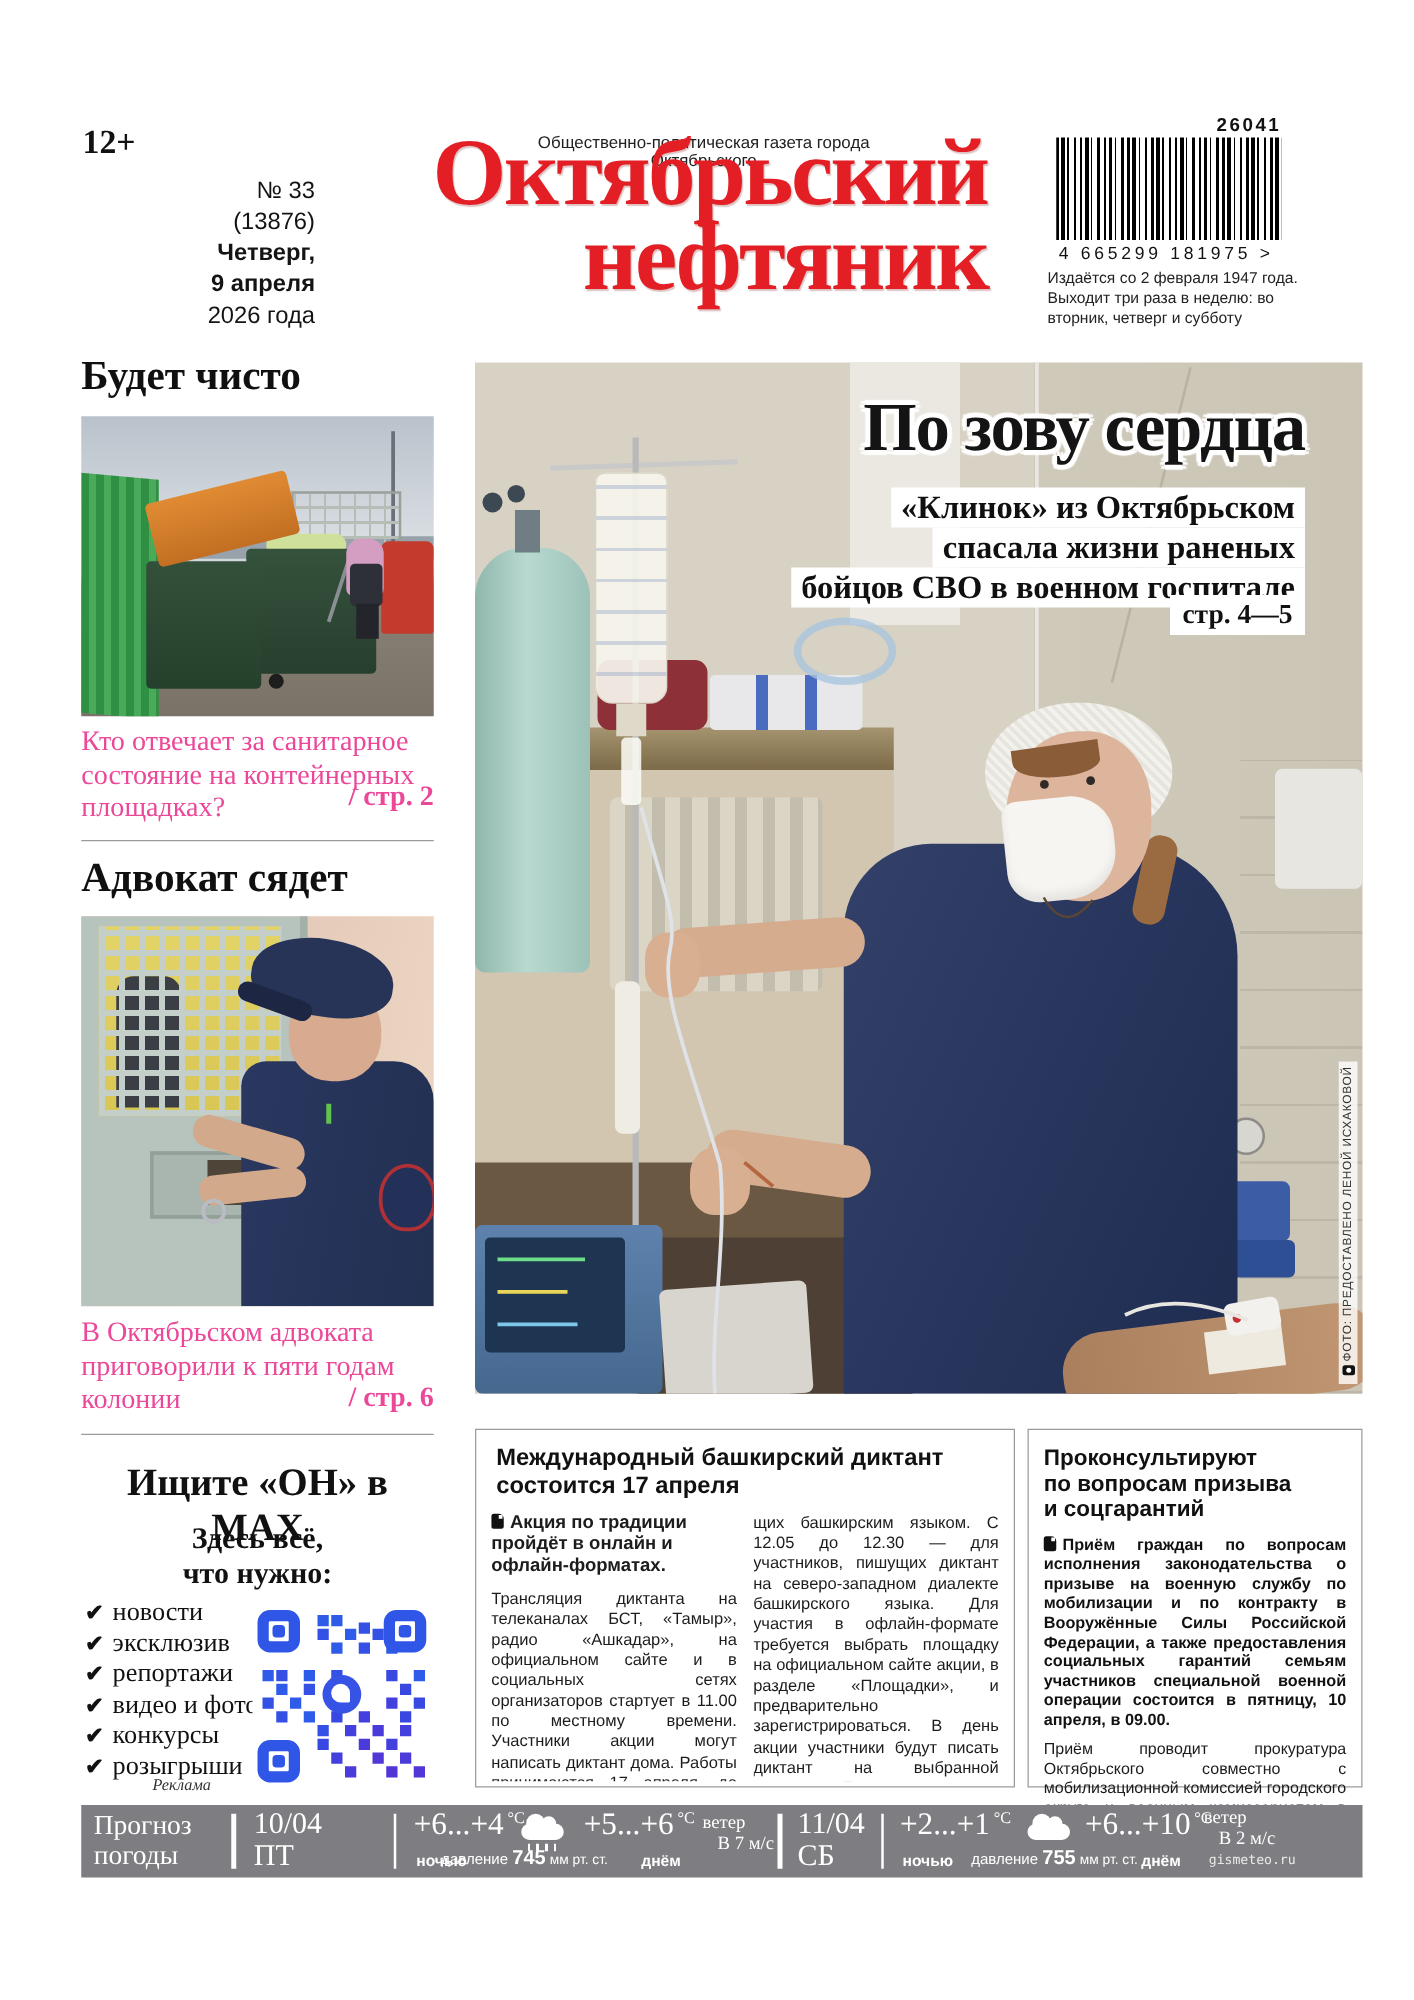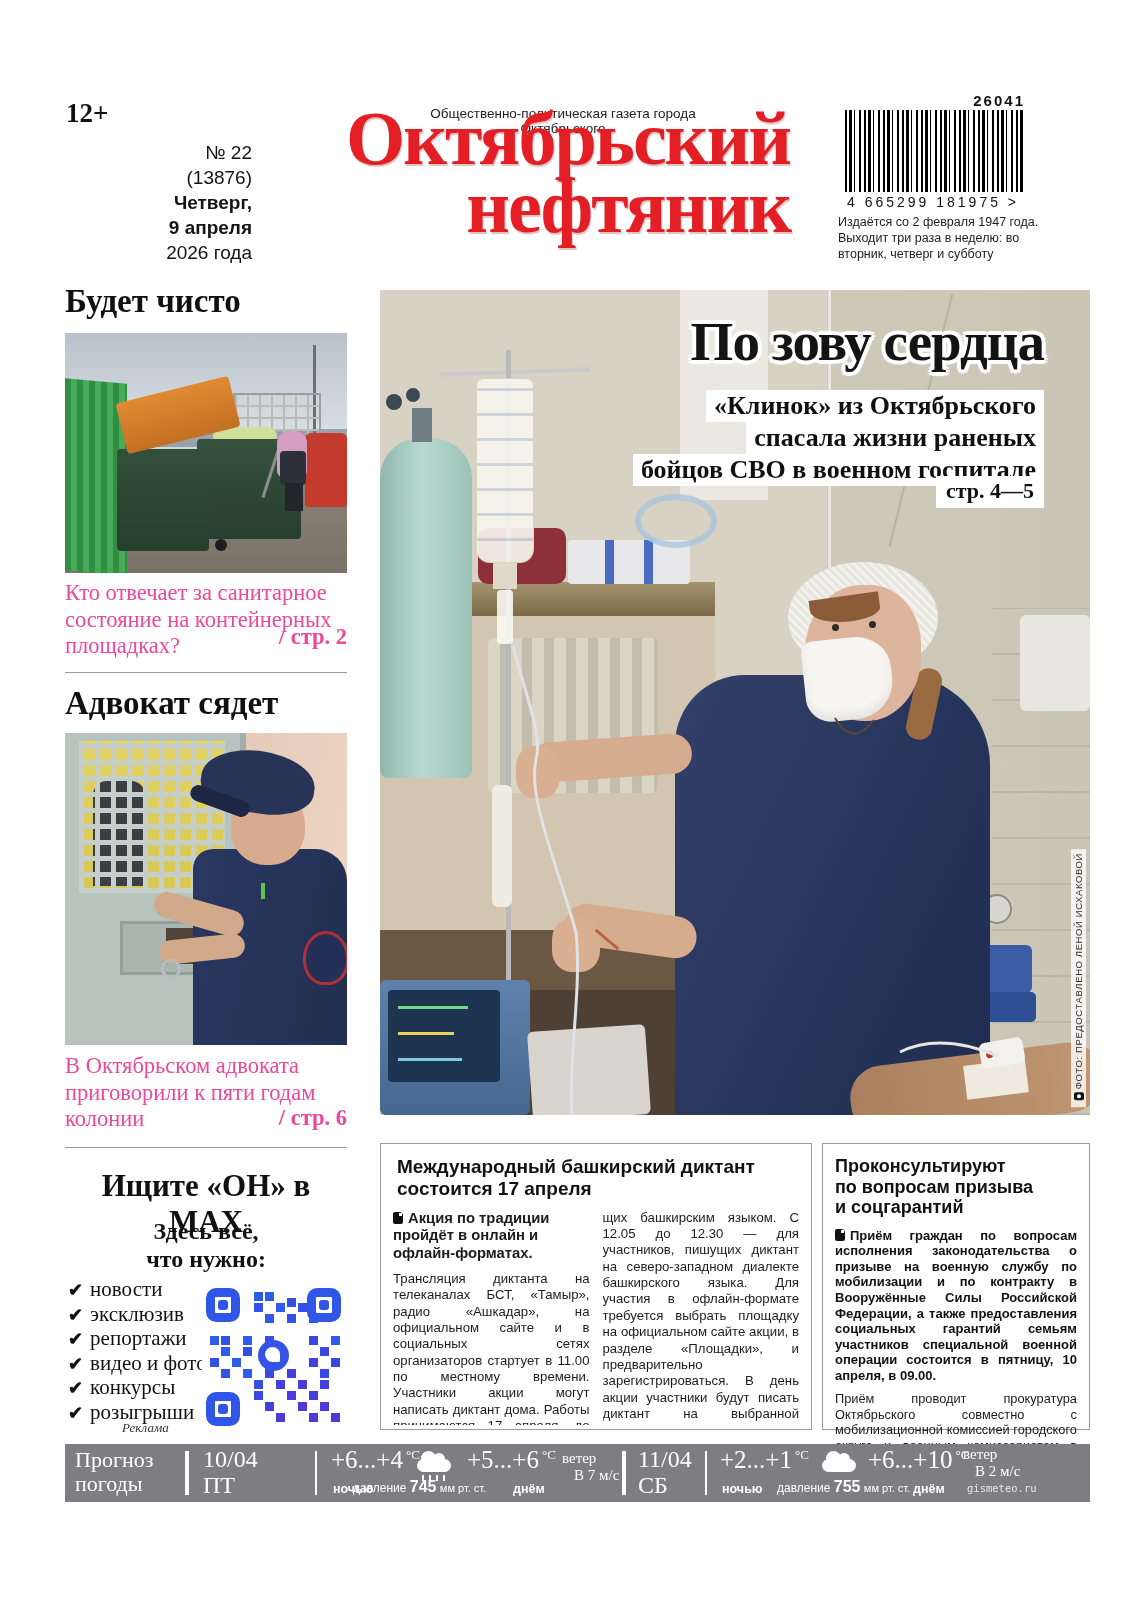--- a/index.html
+++ b/index.html
@@ -86,21 +86,21 @@
   .cloud .b2{position:absolute;left:16px;top:-6px;width:12px;height:12px;background:#fff;border-radius:50%;}
   .rain{position:absolute;left:5px;top:25px;width:26px;height:6px;background:repeating-linear-gradient(90deg,#fff 0 2px,transparent 2px 7px);}
 </style>
 </head>
 <body>
 
 <div class="page">
 
   <div class="abs age">12+</div>
   <div class="abs issue">
-    <div>№ 22</div>
+    <div>№ 33</div>
     <div>(13876)</div>
     <div class="b">Четверг,</div>
     <div class="b">9 апреля</div>
     <div>2026 года</div>
   </div>
   <div class="abs tagline">Общественно-политическая газета города Октябрьского</div>
   <div class="abs mast">
     <div class="l1">Октябрьский</div>
     <div class="l2">нефтяник</div>
   </div>
@@ -245,21 +245,21 @@
     <div class="abs" style="left:600px;top:750px;width:44px;height:26px;background:#f2f1ee;border-radius:6px;transform:rotate(-10deg);">
       <div class="abs" style="left:6px;top:9px;width:7px;height:7px;background:#c62f2f;border-radius:50%;"></div>
     </div>
     <svg class="abs" style="left:0;top:0;pointer-events:none;" width="710" height="825" viewBox="0 0 710 825">
       <path d="M133,356 C150,420 162,445 156,470 C148,505 172,560 196,642 C202,700 188,770 192,825" fill="none" stroke="#dfe2e6" stroke-width="3"></path>
       <path d="M455,428 Q472,458 494,430" fill="none" stroke="#5a4632" stroke-width="2"></path>
       <path d="M618,766 Q560,742 520,762" fill="none" stroke="#e8e6e0" stroke-width="3"></path>
     </svg>
     <div class="fh">По зову сердца</div>
     <div class="fsub">
-      <span>«Клинок» из Октябрьского</span>
+      <span>«Клинок» из Октябрьском</span>
       <span>спасала жизни раненых</span>
       <span>бойцов СВО в военном госпитале</span>
     </div>
     <div class="fref">стр. 4—5</div>
     <div class="credit"><span class="cam"><i></i></span><span>ФОТО: ПРЕДОСТАВЛЕНО ЛЕНОЙ ИСХАКОВОЙ</span></div>
   </div>
 
   <article class="abs box box1">
     <h3>Международный башкирский диктант состоится 17 апреля</h3>
     <div class="cols">

